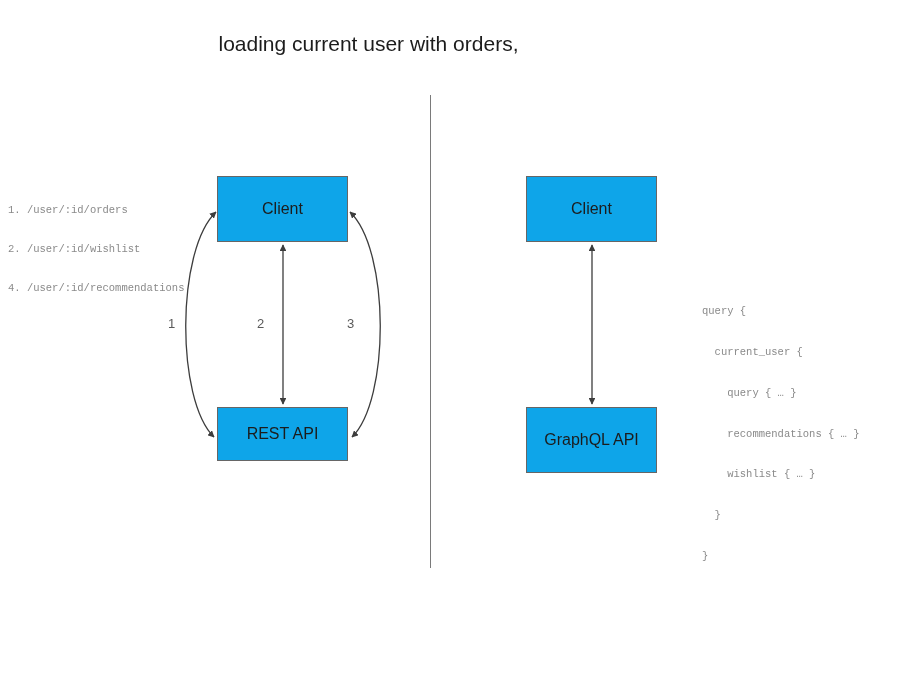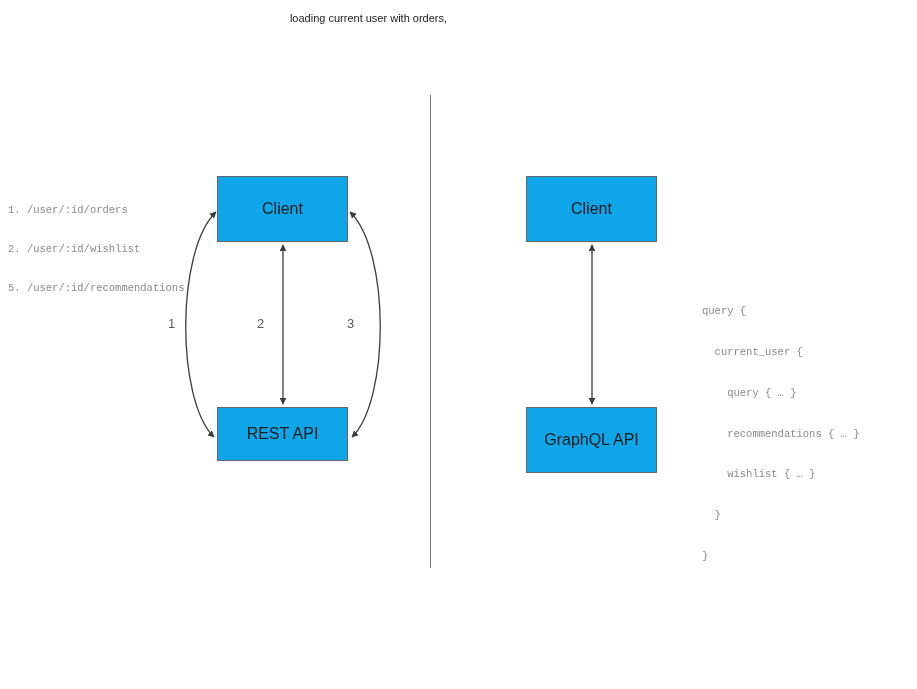--- a/index.html
+++ b/index.html
@@ -12,24 +12,24 @@
     height: 689px;
     position: relative;
     overflow: hidden;
     font-family: "Liberation Sans", sans-serif;
     color: #1a1a1a;
   }
 
   #diagram-title {
     position: absolute;
     left: 0;
-    top: 8px;
+    top: 34px;
     width: 737px;
     text-align: center;
-    font-size: 11px;
+    font-size: 21px;
     line-height: 20px;
     color: #1c1c1c;
     font-family: "Liberation Sans", sans-serif;
   }
   #diagram-title .title-line {
     display: block;
     white-space: pre;
   }
 
   .divider {
@@ -139,21 +139,21 @@
   <span>REST API</span>
 </div>
 
 <div class="edge-label" id="edge-label-1">1</div>
 <div class="edge-label" id="edge-label-2">2</div>
 <div class="edge-label" id="edge-label-3">3</div>
 
 <div id="endpoint-list">
   <span class="endpoint-row">1. /user/:id/orders</span>
   <span class="endpoint-row">2. /user/:id/wishlist</span>
-  <span class="endpoint-row">5. /user/:id/recommendations</span>
+  <span class="endpoint-row">4. /user/:id/recommendations</span>
 </div>
 
 <div class="node-box" id="gql-client-box">
   <span>Client</span>
 </div>
 
 <div class="node-box" id="gql-api-box">
   <span>GraphQL API</span>
 </div>
 

